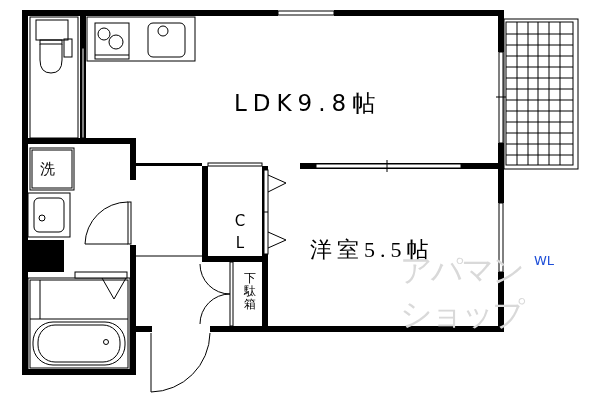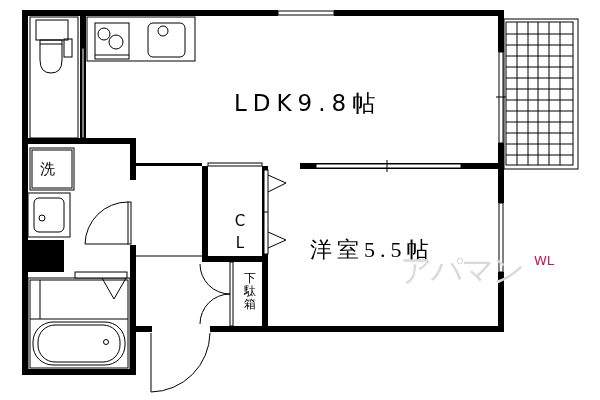--- a/index.html
+++ b/index.html
@@ -5,21 +5,21 @@
   html, body { margin: 0; padding: 0; background: #ffffff; }
   body { width: 600px; height: 400px; overflow: hidden; position: relative; font-family: "DejaVu Sans", sans-serif; }
   #plan { position: absolute; left: 0; top: 0; width: 600px; height: 400px; }
   .lbl { position: absolute; color: #000; white-space: nowrap; font-family: "DejaVu Sans", sans-serif; }
   .ldk { left: 234px; top: 72px; font-size: 23px; letter-spacing: 6px; margin-top: 16px; }
   .yoshitsu { left: 310px; top: 235px; font-size: 22px; letter-spacing: 5px; font-family: Liberation Serif, serif; }
   .cl { left: 233px; top: 210px; font-size: 15px; line-height: 22px; width: 14px; text-align: center; }
   .geta { left: 243px; top: 272px; font-size: 12px; line-height: 13px; width: 14px; text-align: center; }
   .sentaku { left: 40px; top: 160px; font-size: 15px; }
   .wm { position: absolute; left: 400px; top: 248px; color: #d9d9d9; font-weight: normal; font-size: 32px; line-height: 44px; width: 160px; letter-spacing: -2px; }
-  .wm-sub { position: absolute; left: 534px; top: 254px; color: #be185d; font-size: 13px; line-height: 14px; width: 14px; }
+  .wm-sub { position: absolute; left: 534px; top: 254px; color: #1d4ed8; font-size: 13px; line-height: 14px; width: 14px; }
 </style>
 </head>
 <body>
 
 <svg id="plan" viewBox="0 0 600 400" xmlns="http://www.w3.org/2000/svg">
   <g stroke="#000" fill="none" stroke-width="1">
     <rect x="504" y="19" width="74" height="150"></rect>
     <rect x="506" y="22" width="67" height="143"></rect>
     <g stroke-width="1">
       <line x1="517" y1="22" x2="517" y2="165"></line>
@@ -140,14 +140,15 @@
 </div>
 <div class="lbl geta">
   <div>下</div>
   <div>駄</div>
   <div>箱</div>
 </div>
 <div class="lbl sentaku">洗</div>
 
 <div class="wm">
   <div>アパマン</div>
+  <div>ショップ</div>
 </div>
 <div class="wm-sub">WL</div>
 
 </body></html>

